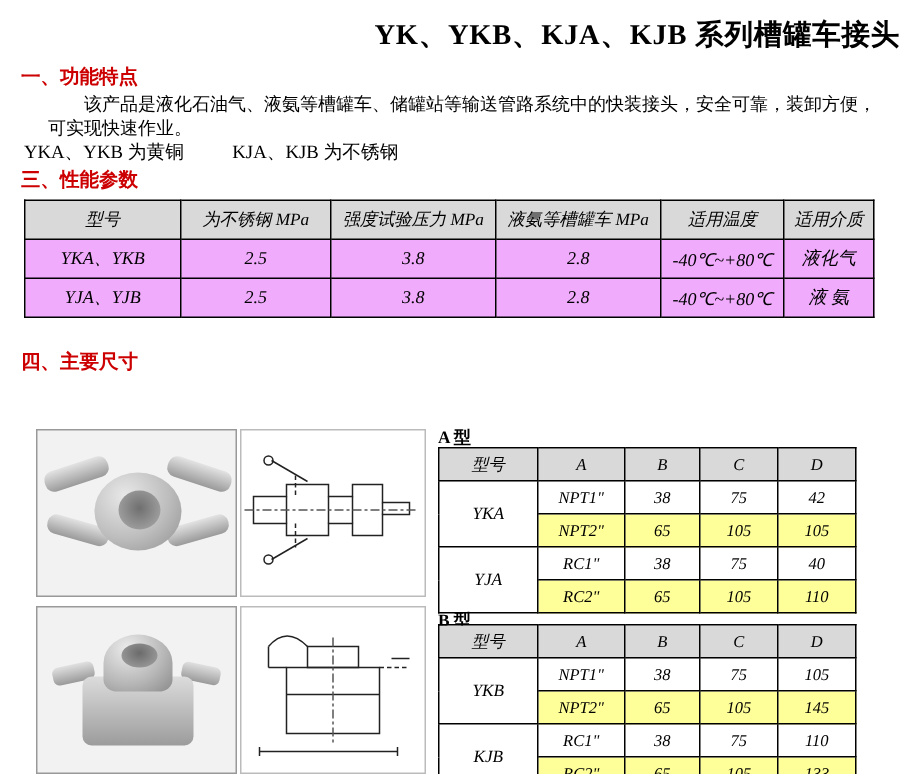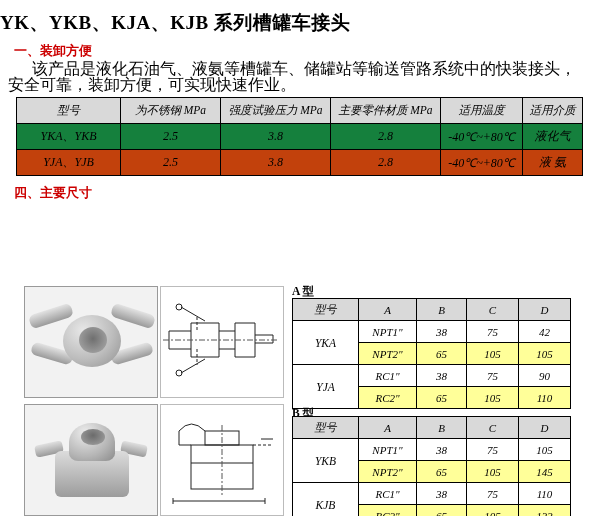--- a/index.html
+++ b/index.html
@@ -7,38 +7,38 @@
     width:600px;height:516px;
     background:#ffffff;
     font-family:"Liberation Serif", serif;
     color:#000;
     position:relative;
     overflow:hidden;
   }
   .page{position:relative;width:600px;height:516px;}
 
   .title{
-    text-align:left;
+    text-align:right;
     font-size:19px;
     font-weight:bold;
     letter-spacing:0.5px;
     margin:10px 0 6px 0;
     font-family:"Liberation Serif", serif;
   }
 
   .sec-head{
     color:#cc0000;
     font-weight:bold;
     font-size:13px;
     margin:2px 0 1px 14px;
   }
   .body-text{
-    font-size:16px;
+    font-size:12px;
     line-height:16px;
-    margin:0 16px 0 8px;
+    margin:0 16px 0 32px;
     text-indent:24px;
   }
   .mat-line{
     font-size:12.5px;
     margin-left:16px;
     line-height:16px;
   }
   .mat-gap{display:inline-block;width:26px;}
 
   
@@ -52,25 +52,25 @@
     border:1px solid #000;
     height:23px;
     text-align:center;
     font-size:12px;
     vertical-align:middle;
   }
   .perf tr.head td{
     background:#d9d9d9;
     font-size:11.5px;
   }
-  .perf tr.rowA td{background:#15803d;}
-  .perf tr.rowB td{background:#c2410c;}
+  .perf tr.rowA td{background:#f0abfc;}
+  .perf tr.rowB td{background:#f0abfc;}
 
   
-  .dim-head{margin-top:8px;}
+  .dim-head{margin-top:20px;}
 
   .img-box{
     position:absolute;
     border:1px solid #999;
     background:#f2f2f2;
     overflow:hidden;
   }
   .photo1{left:24px;top:276px;width:132px;height:110px;}
   .photo2{left:24px;top:394px;width:132px;height:110px;}
   .draw1{left:160px;top:276px;width:122px;height:110px;background:#ffffff;border:1px solid #bbb;}
@@ -146,40 +146,46 @@
 
   .line-art{position:absolute;left:0;top:0;}
 </style>
 </head>
 <body>
 
 <div class="page">
 
   <div class="title">YK、YKB、KJA、KJB 系列槽罐车接头</div>
 
-  <div class="sec-head">一、装卸方便</div>
+  <div class="sec-head">一、功能特点</div>
   <div class="body-text">该产品是液化石油气、液氨等槽罐车、储罐站等输送管路系统中的快装接头，安全可靠，装卸方便，可实现快速作业。</div>
 
-
+  <div class="mat-line">
+    <span>YKA、YKB 为黄铜</span>
+    <span class="mat-gap"></span>
+    <span>KJA、KJB 为不锈钢</span>
+  </div>
+
+  <div class="sec-head">三、性能参数</div>
 
   <table class="perf">
     <colgroup>
       <col style="width:104px">
         <col style="width:100px">
         <col style="width:110px">
       <col style="width:110px">
         <col style="width:82px">
         <col style="width:60px">
     </colgroup>
     <tbody>
         <tr class="head">
       <td>型号</td>
       <td>为不锈钢 MPa</td>
       <td>强度试验压力 MPa</td>
-      <td>主要零件材质 MPa</td>
+      <td>液氨等槽罐车 MPa</td>
       <td>适用温度</td>
       <td>适用介质</td>
     </tr>
     <tr class="rowA">
       <td>YKA、YKB</td>
       <td>2.5</td>
       <td>3.8</td>
       <td>2.8</td>
       <td>-40℃~+80℃</td>
       <td>液化气</td>
@@ -279,21 +285,21 @@
       <td>NPT2"</td>
       <td>65</td>
       <td>105</td>
       <td>105</td>
     </tr>
     <tr>
       <td class="model" rowspan="2">YJA</td>
       <td>RC1"</td>
       <td>38</td>
       <td>75</td>
-      <td>90</td>
+      <td>40</td>
     </tr>
     <tr class="alt">
       <td>RC2"</td>
       <td>65</td>
       <td>105</td>
       <td>110</td>
     </tr>
   </tbody>
     </table>
 

